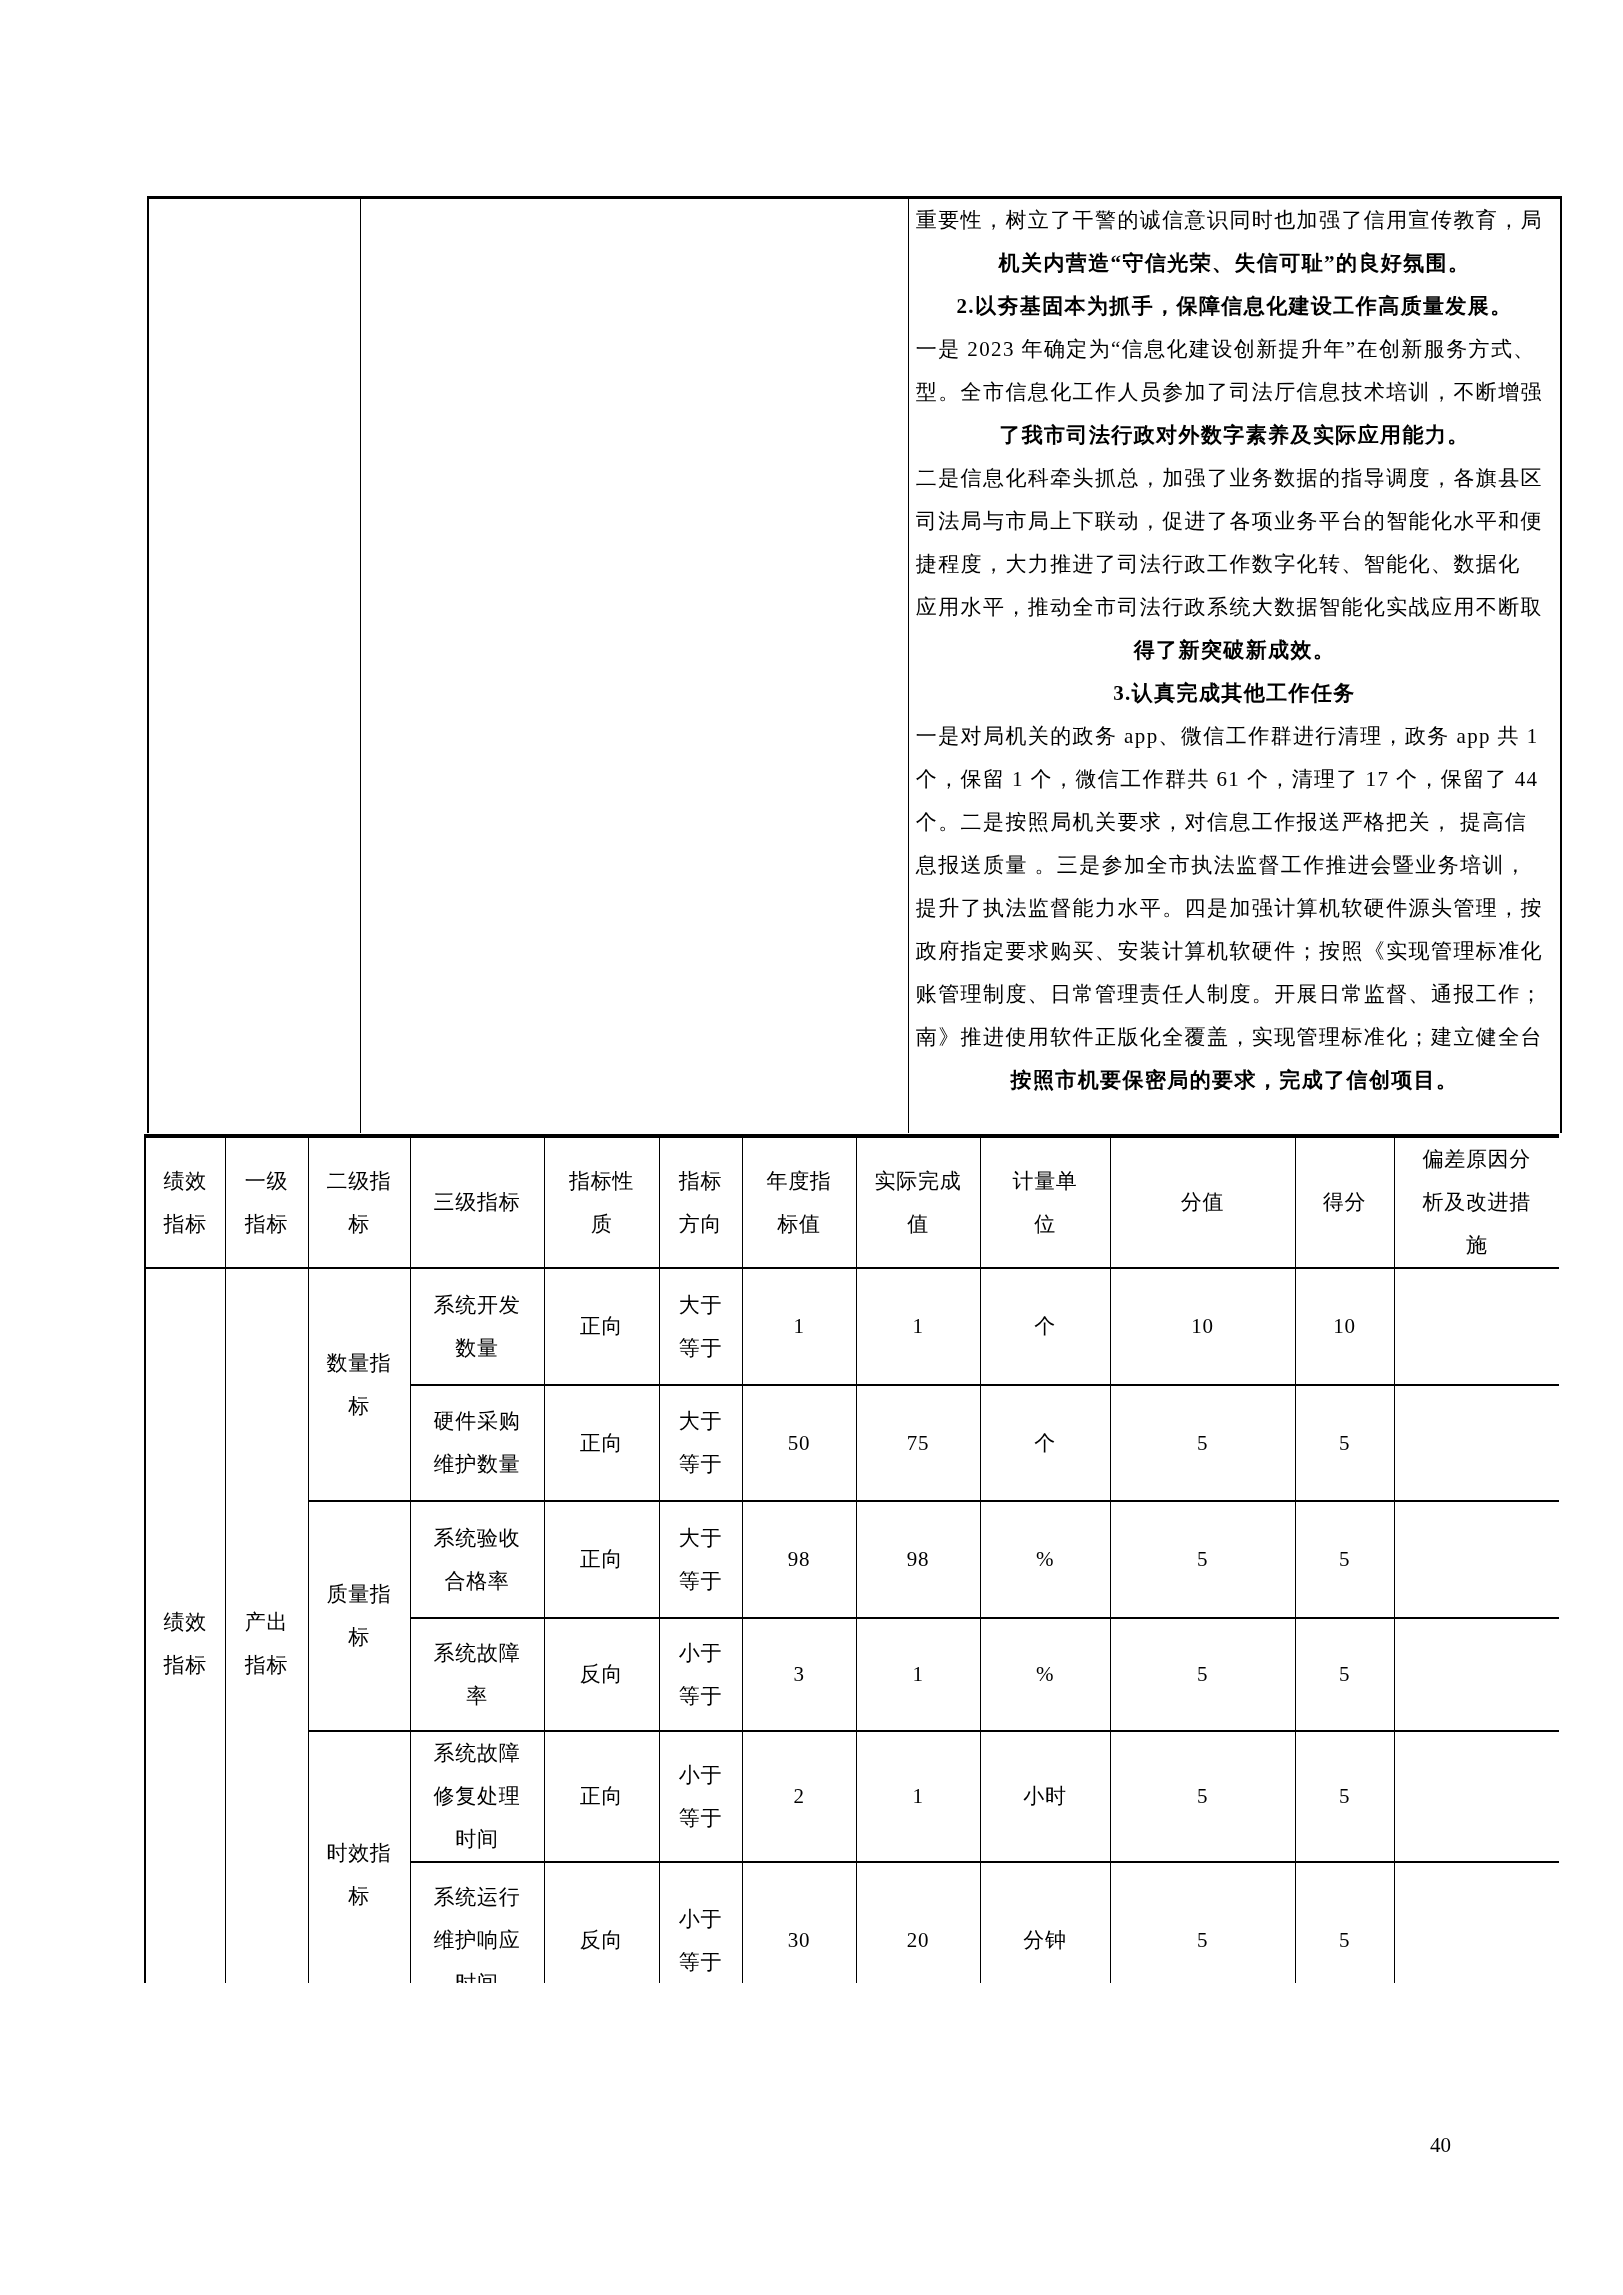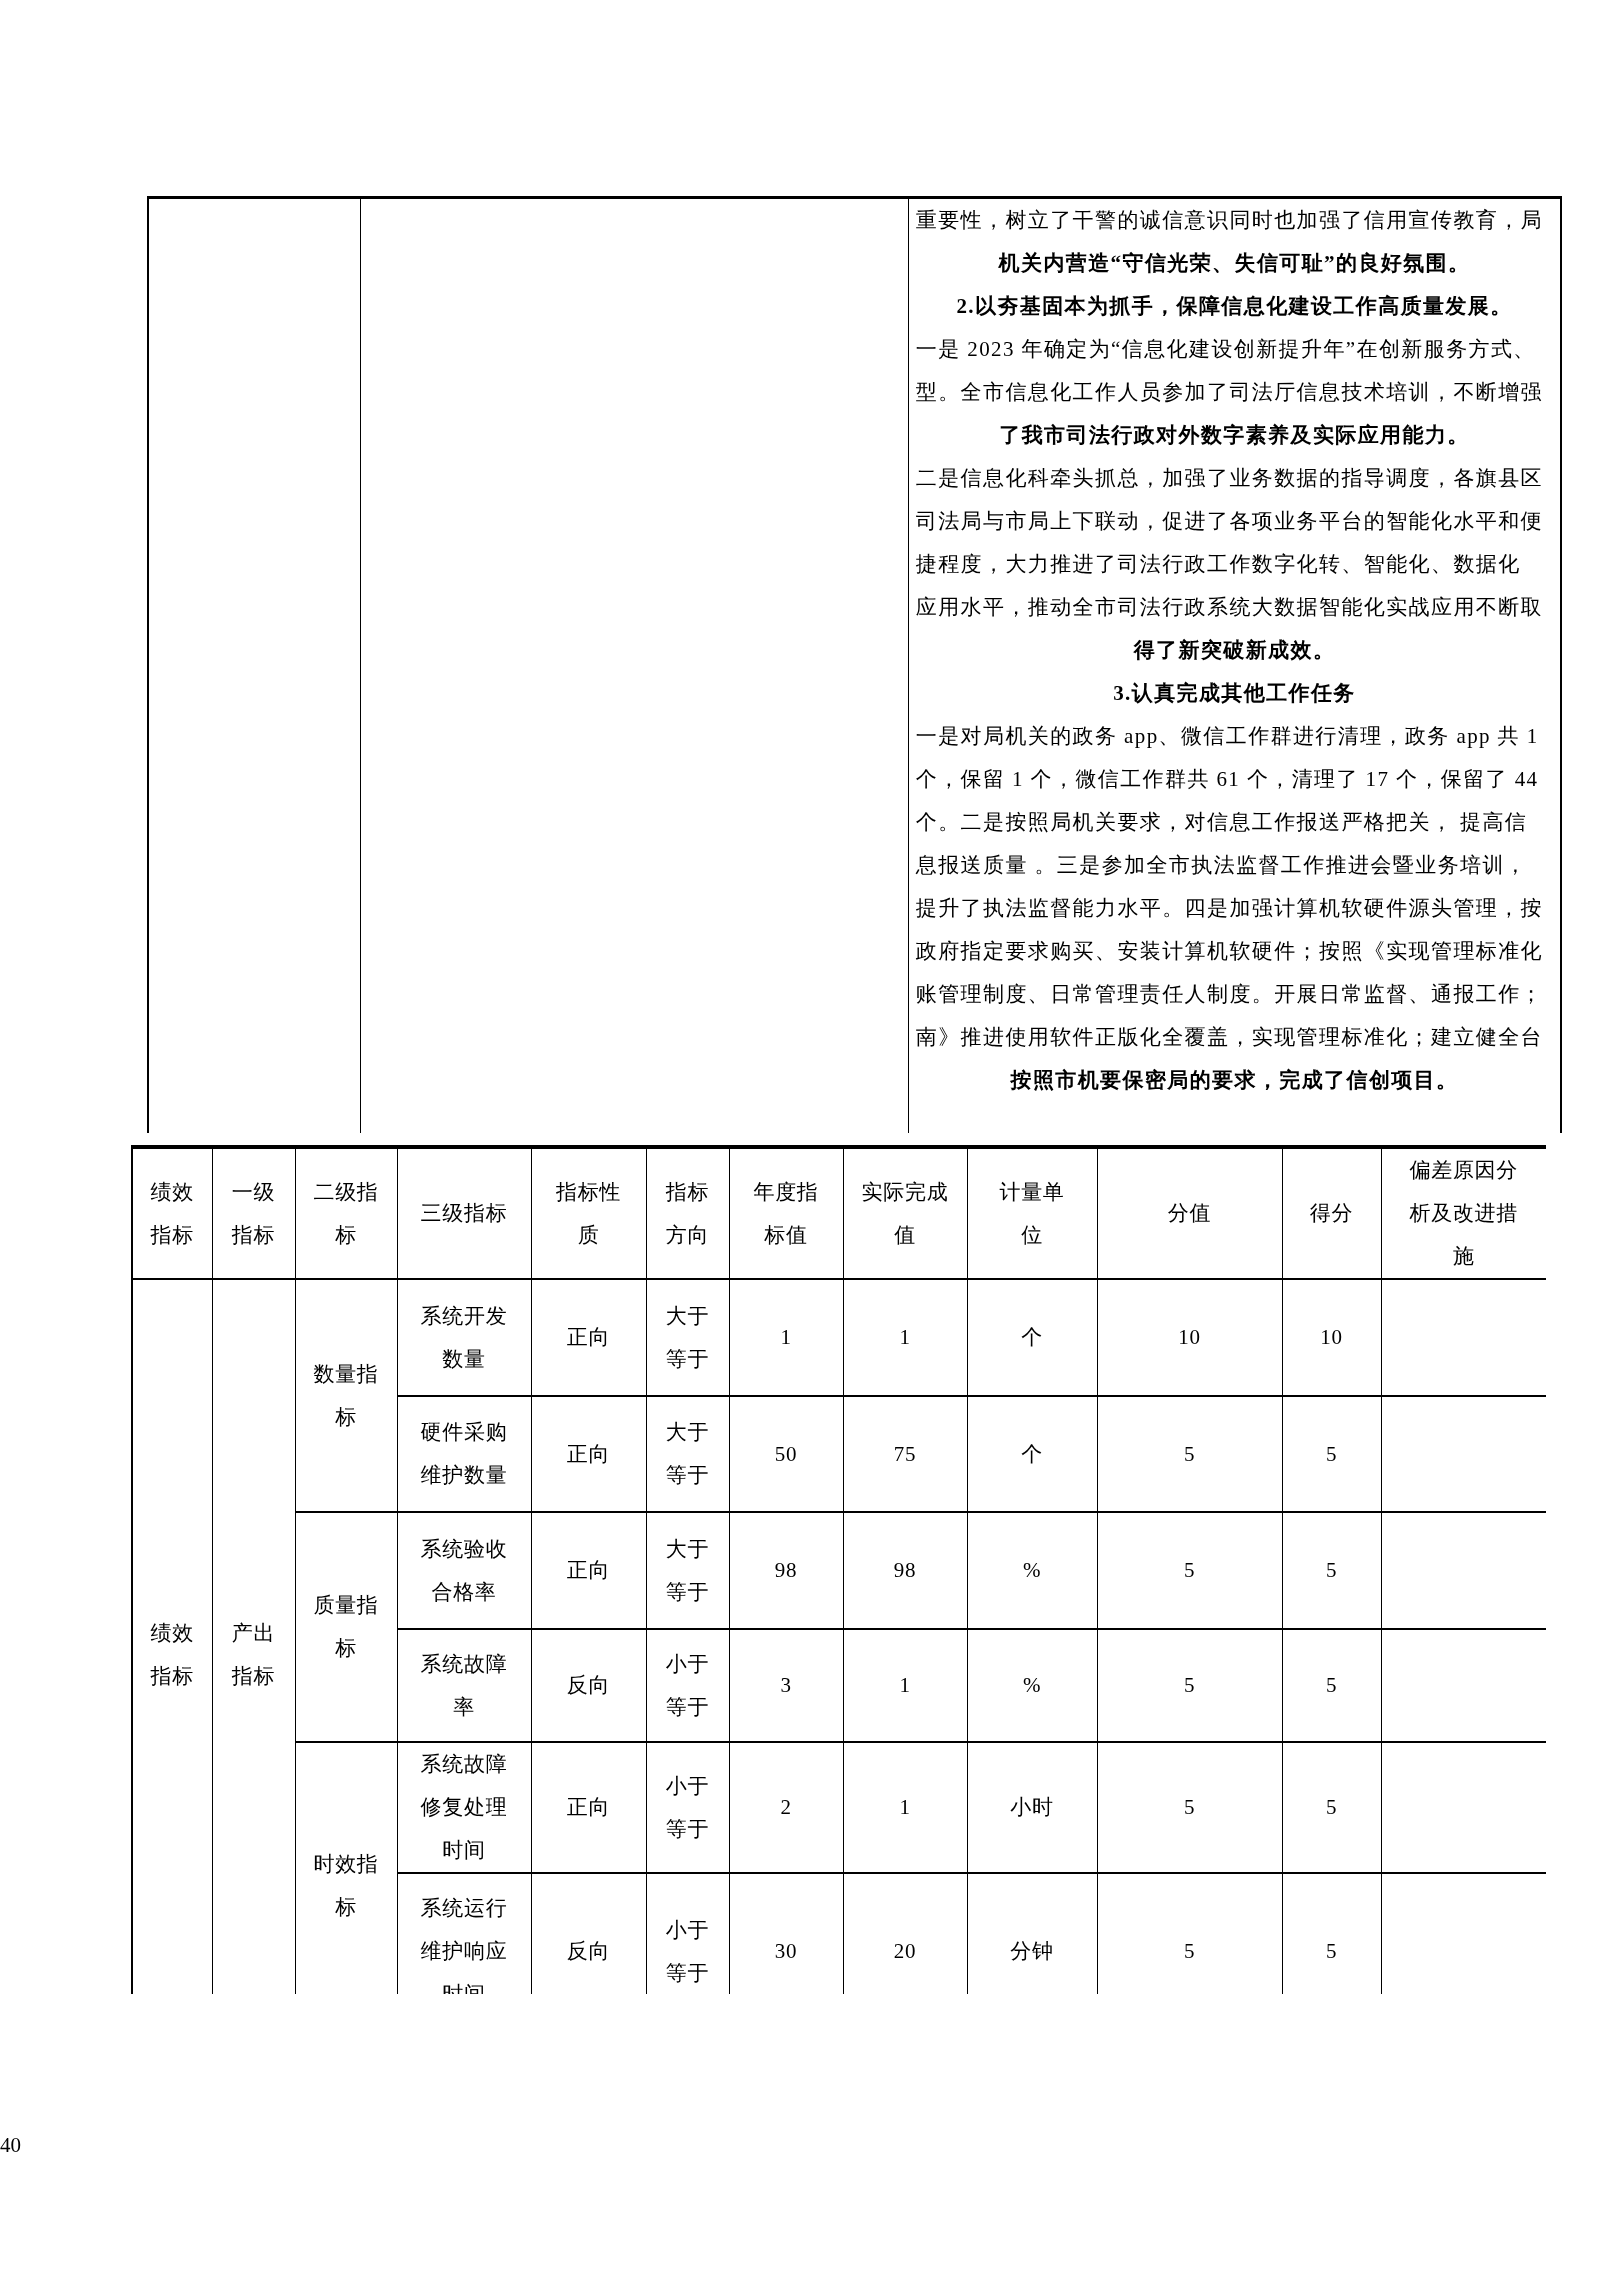--- a/index.html
+++ b/index.html
@@ -23,24 +23,23 @@
     padding-left:48px;
   }
   .topsec .cellA{width:164px;box-sizing:border-box;border-right:1.4px solid #000;}
   .topsec .cellB{width:548px;box-sizing:border-box;border-right:1.4px solid #000;}
   .topsec .cellC{flex:1;box-sizing:border-box;padding:0 6.8px;font-size:21px;letter-spacing:1.4px;overflow:hidden;}
   .para-line{height:43px;line-height:43px;white-space:nowrap;text-align:left;}
   .para-line.center{text-align:center;font-weight:bold;}
 
   
   .tablewrap{
-    position:absolute;left:131px;top:1134px;
+    position:absolute;left:144px;top:1134px;
     width:1415px;height:849px;
     overflow:hidden;
-    margin-top:11px;
   }
   table.perf{
     border-collapse:collapse;table-layout:fixed;
     width:1415px;
     border-left:2px solid #000;border-right:2px solid #000;
   }
   table.perf th,table.perf td{
     border:1.4px solid #000;
     font-weight:normal;
     text-align:center;vertical-align:middle;
@@ -54,21 +53,21 @@
   tr.r1{height:117px;}
   tr.r2{height:116px;}
   tr.r3{height:117px;}
   tr.r4{height:113px;}
   tr.r5{height:130px;}
   tr.r6{height:157px;}
   th.deviation-h{text-align:left;padding-left:6.8px;line-height:42px;}
   
   .pageno{
     position:absolute;left:0;top:2133px;width:1451px;
-    text-align:left;font-size:21px;
+    text-align:right;font-size:21px;
   }
 </style>
 </head>
 <body>
 
 <div class="page">
 
   <div class="topsec">
     <div class="cellA"></div>
     <div class="cellB"></div>

